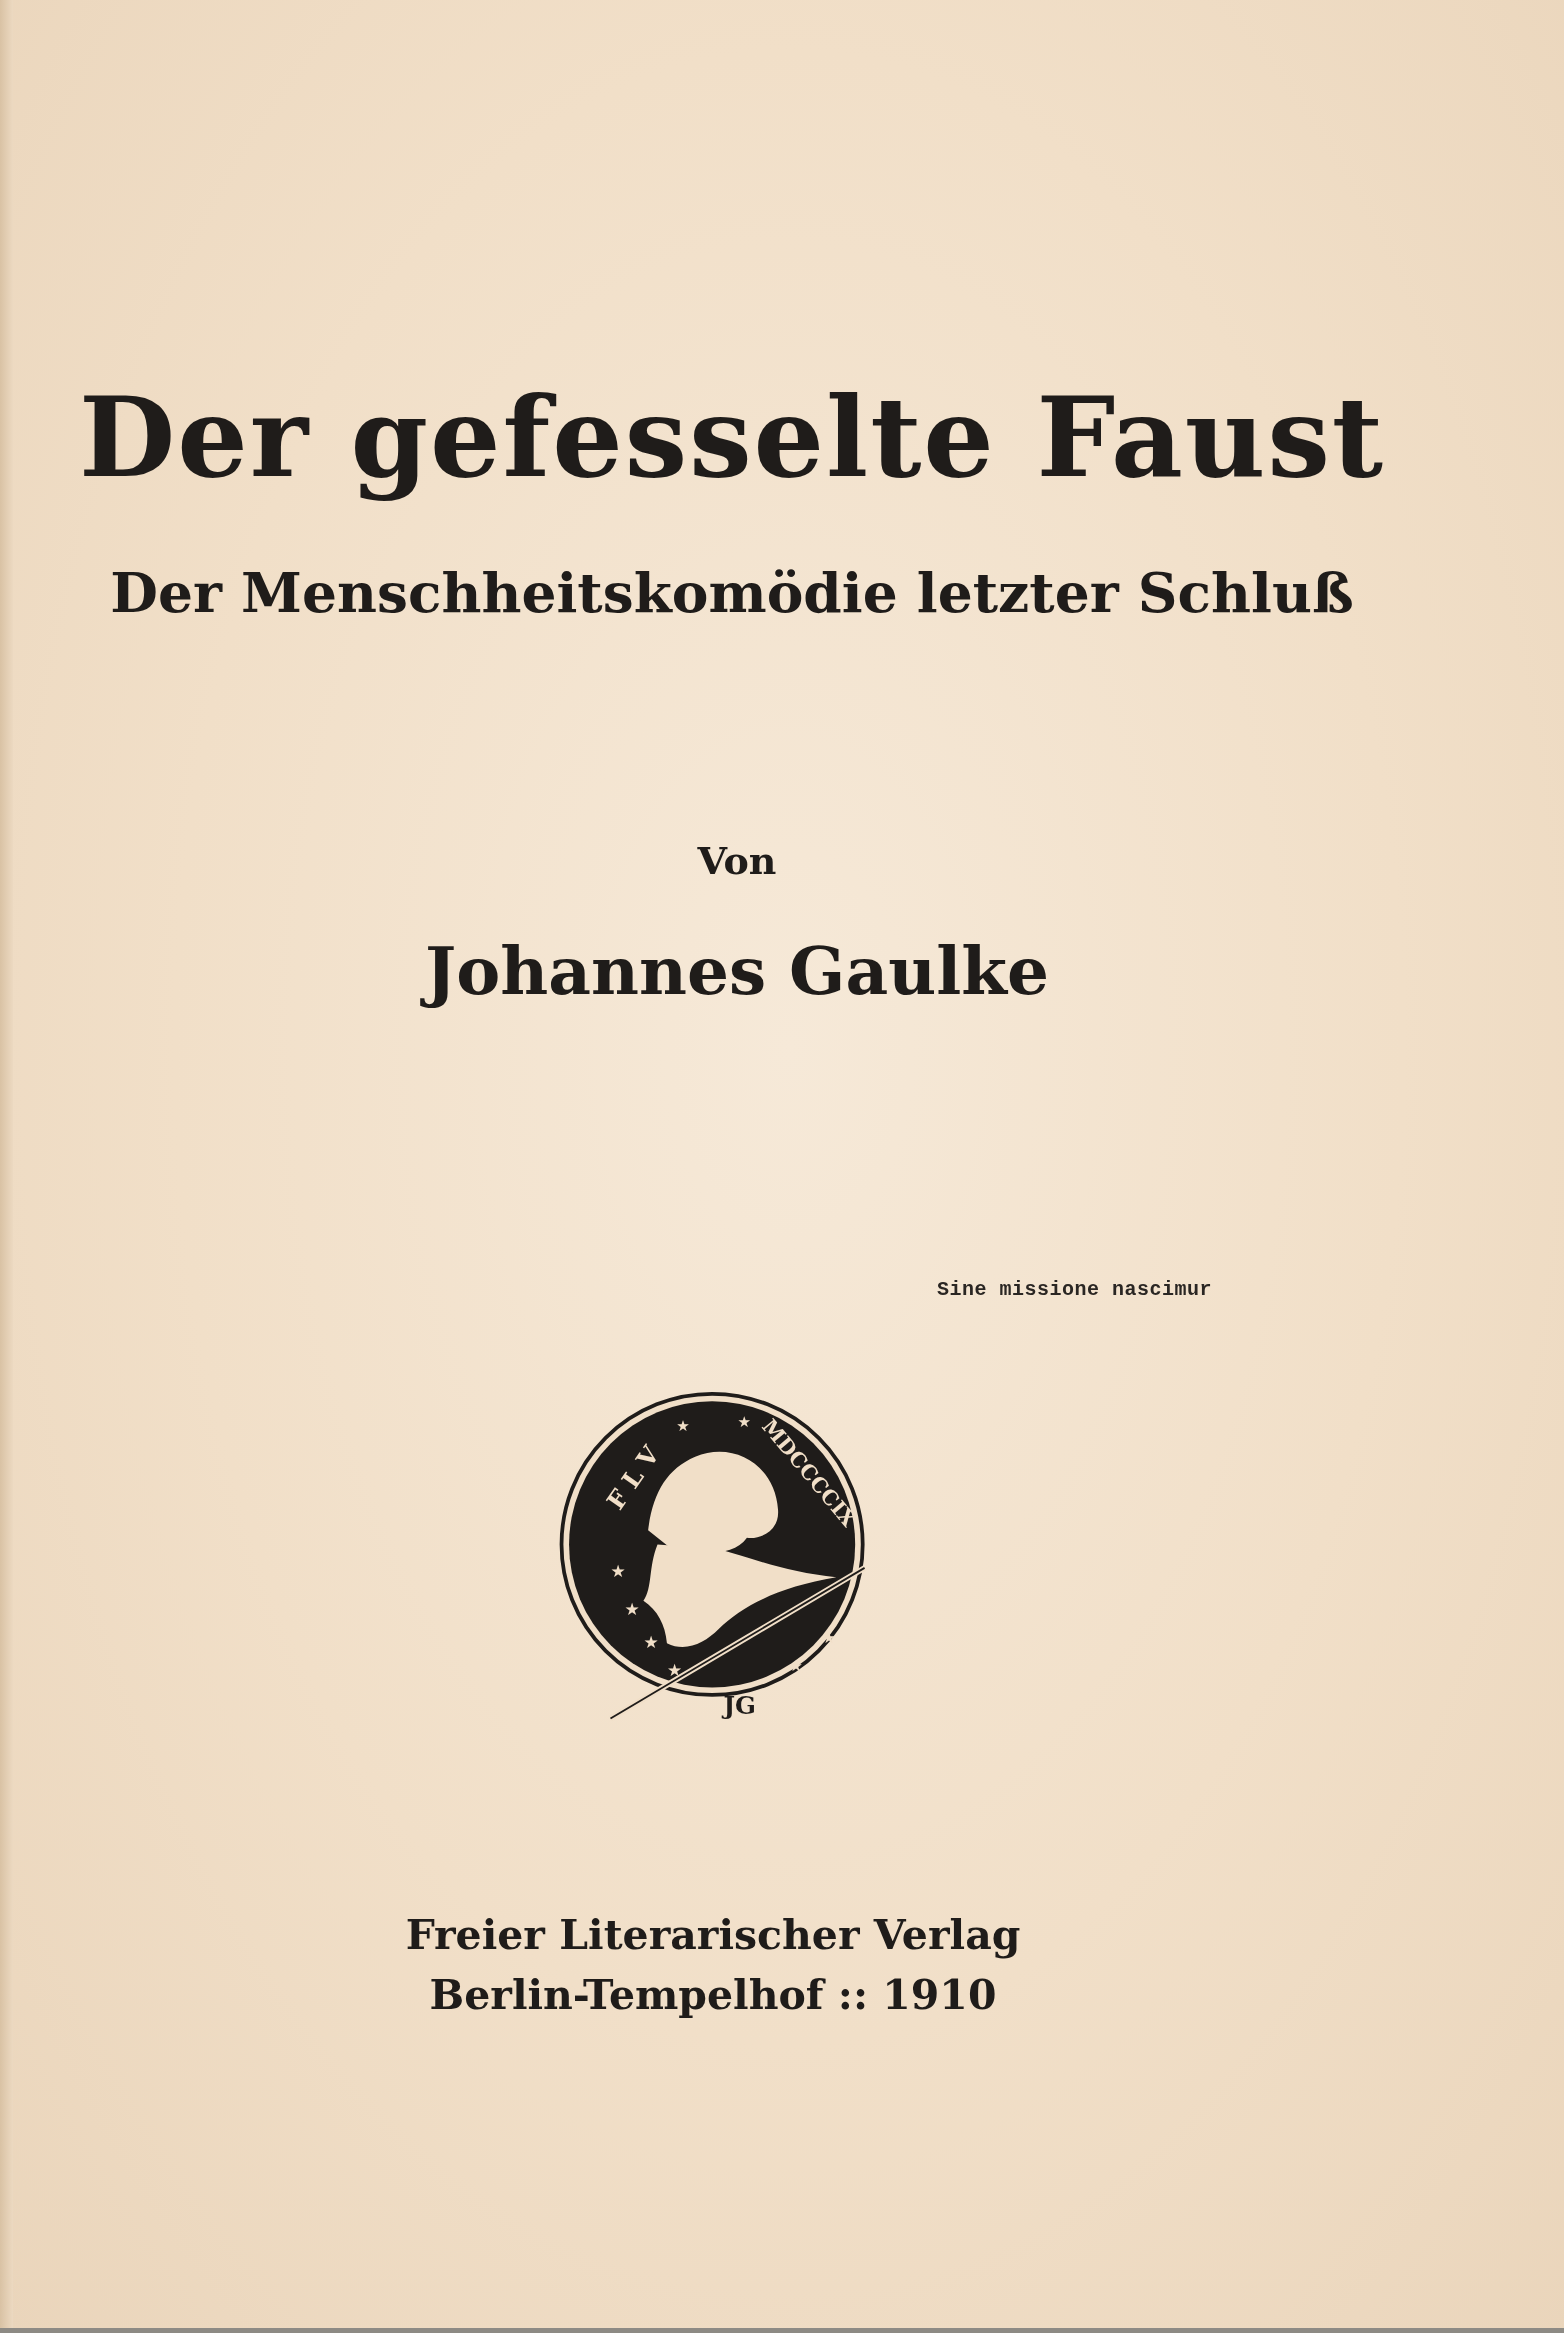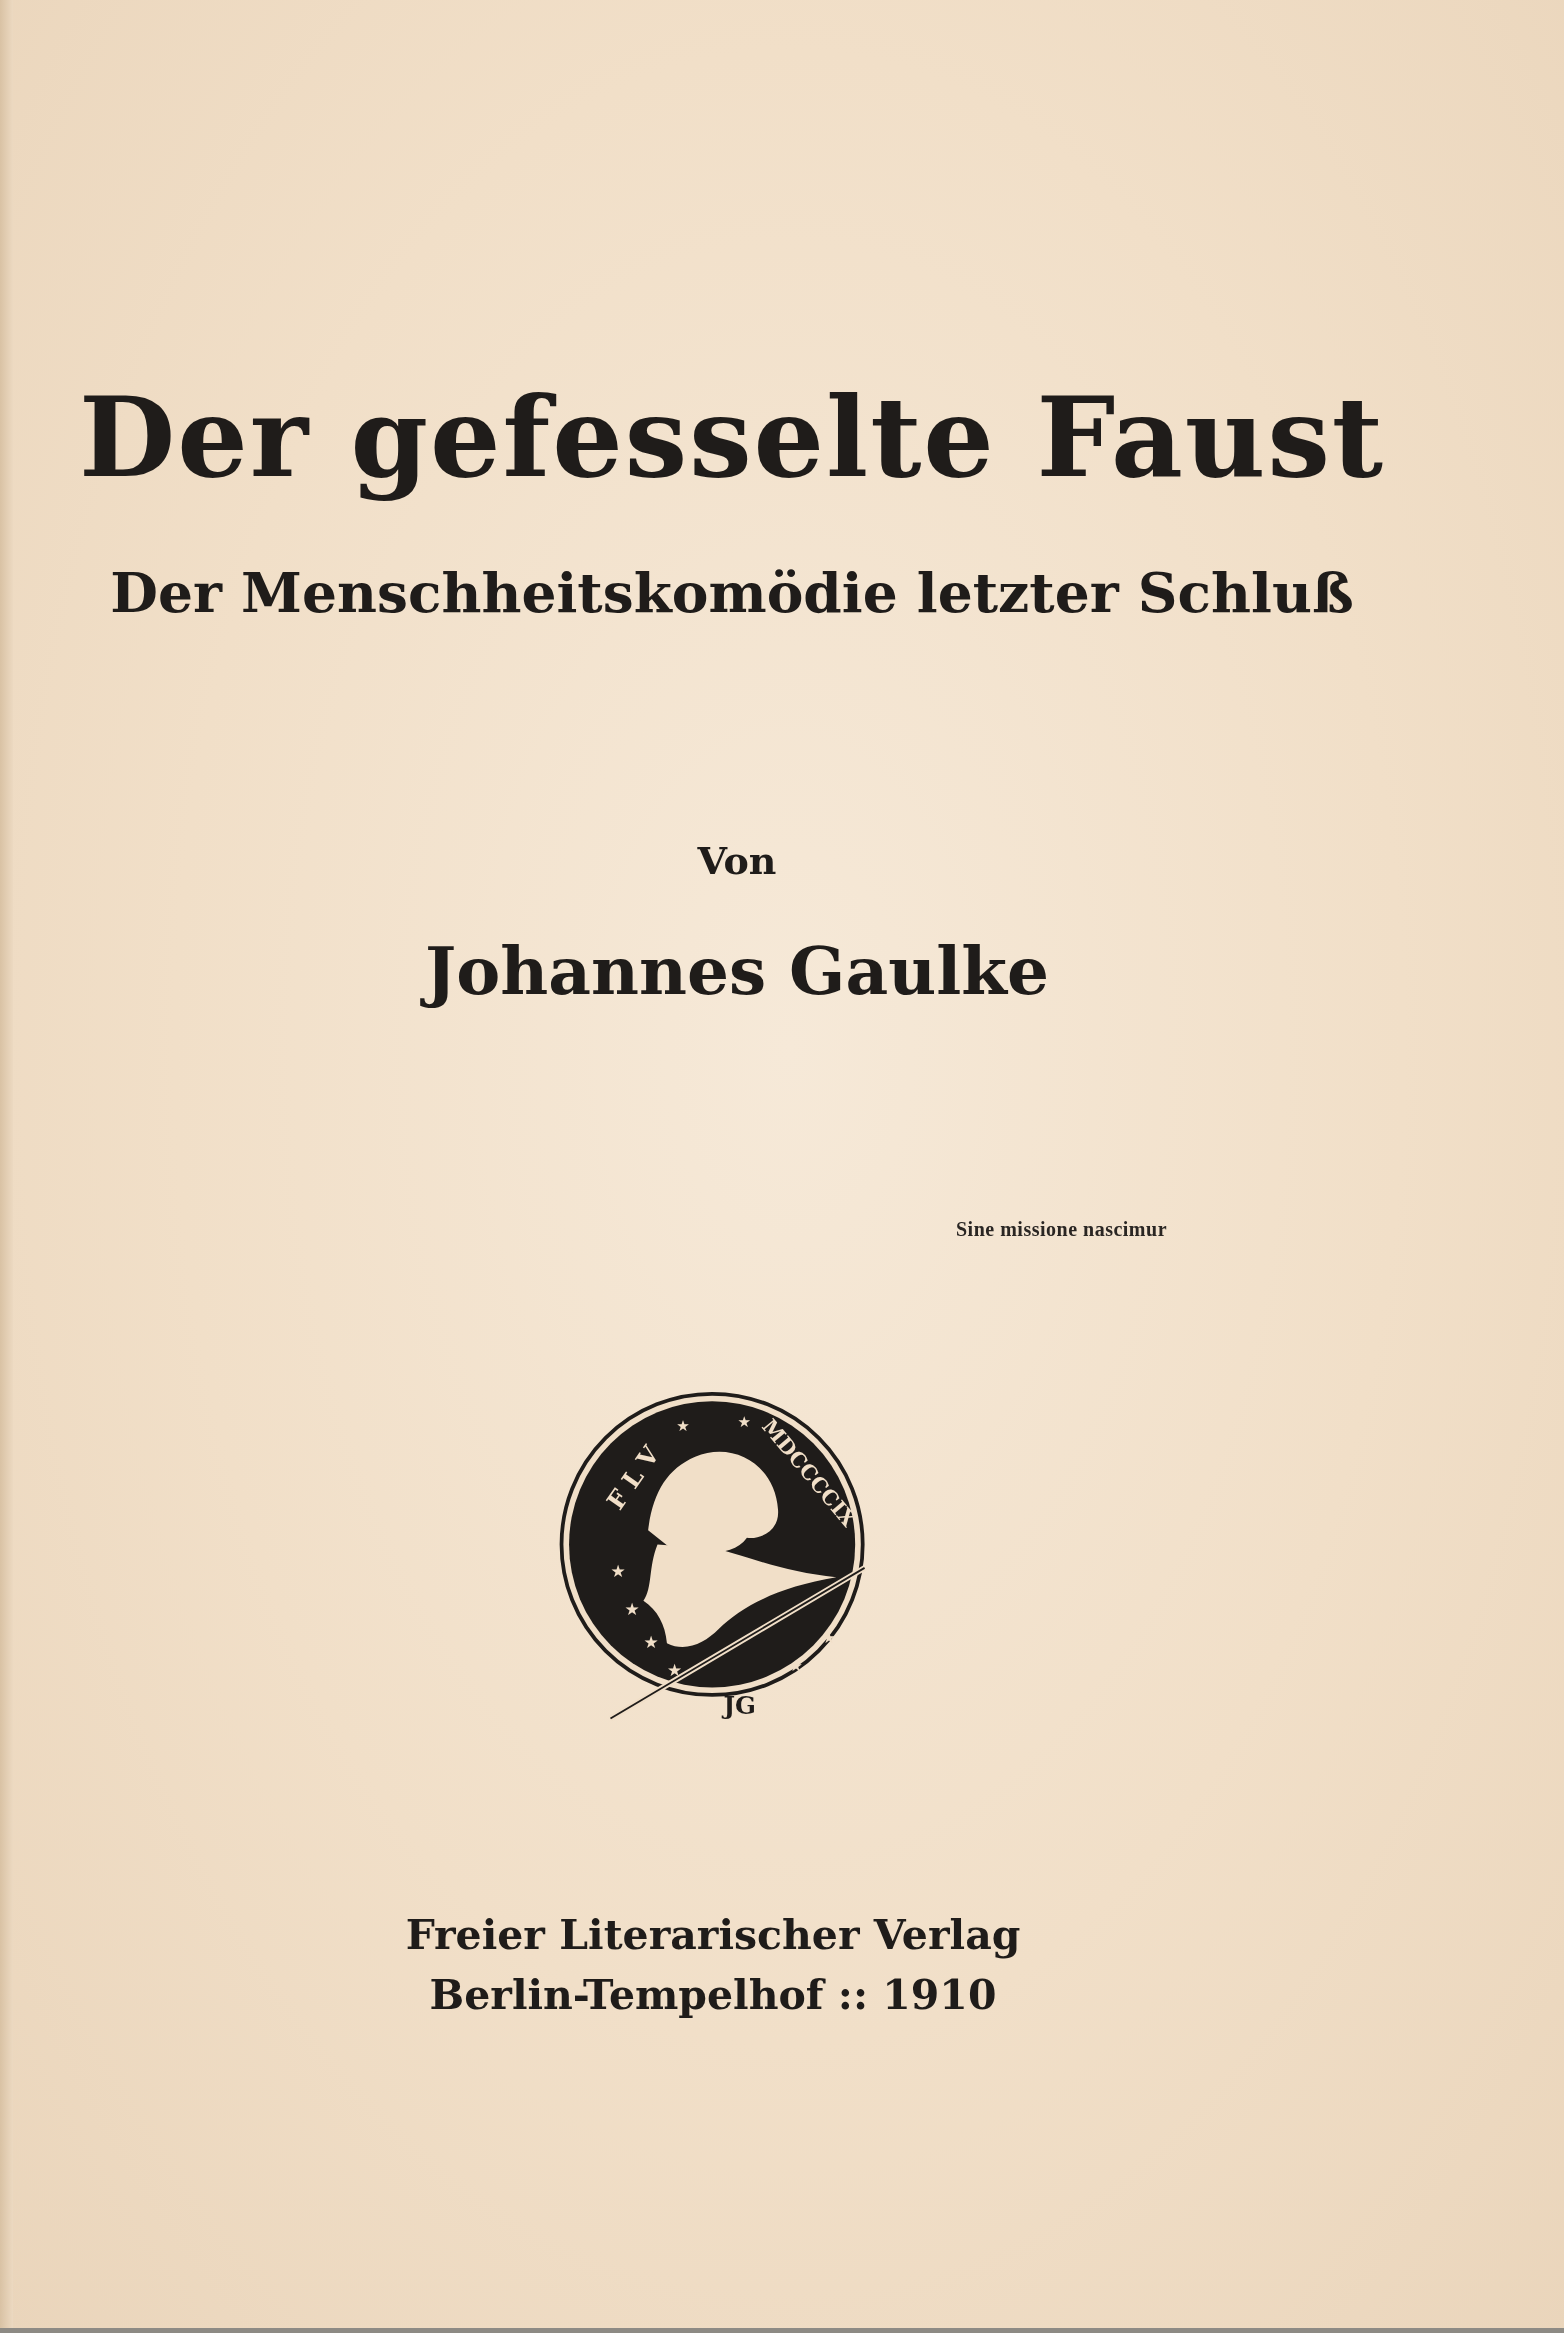--- a/index.html
+++ b/index.html
@@ -11,22 +11,22 @@
     padding-left:20px;
   }
   .spine { position:absolute; left:0; top:0; width:13px; height:2328px;
     background:linear-gradient(90deg,#d9c2a4,#ecd9c1); }
   .txt { position:absolute; left:0; width:1558px; text-align:center; color:#1f1c1a;
     font-family:"DejaVu Serif", serif; }
   .title { top:372px; font-size:111px; font-weight:bold; letter-spacing:1.9px; left:-47px; }
   .subtitle { top:560px; font-size:55px; font-weight:bold; left:-47px; }
   .von { top:838px; font-size:38px; font-weight:bold; left:-42px; }
   .author { top:932px; font-size:66px; font-weight:bold; left:-42px; }
-  .motto { top:1218px; left:911px; width:301px; text-align:center; font-size:20px; font-weight:bold;
-    font-family:Liberation Serif, serif; color:#2a2623; letter-spacing:0.5px; }
+  .motto { top:1278px; left:911px; width:301px; text-align:right; font-size:20px; font-weight:bold;
+    font-family:Liberation Mono, monospace; color:#2a2623; letter-spacing:0.5px; }
   .pub1 { top:1911px; font-size:41px; font-weight:bold; left:-66px; }
   .pub2 { top:1971px; font-size:41px; font-weight:bold; left:-66px; }
   .emblem { position:absolute; left:554px; top:1389px; width:320px; height:339px; }
 </style>
 </head>
 <body>
 
 <div class="page">
   <div class="spine"></div>
 

